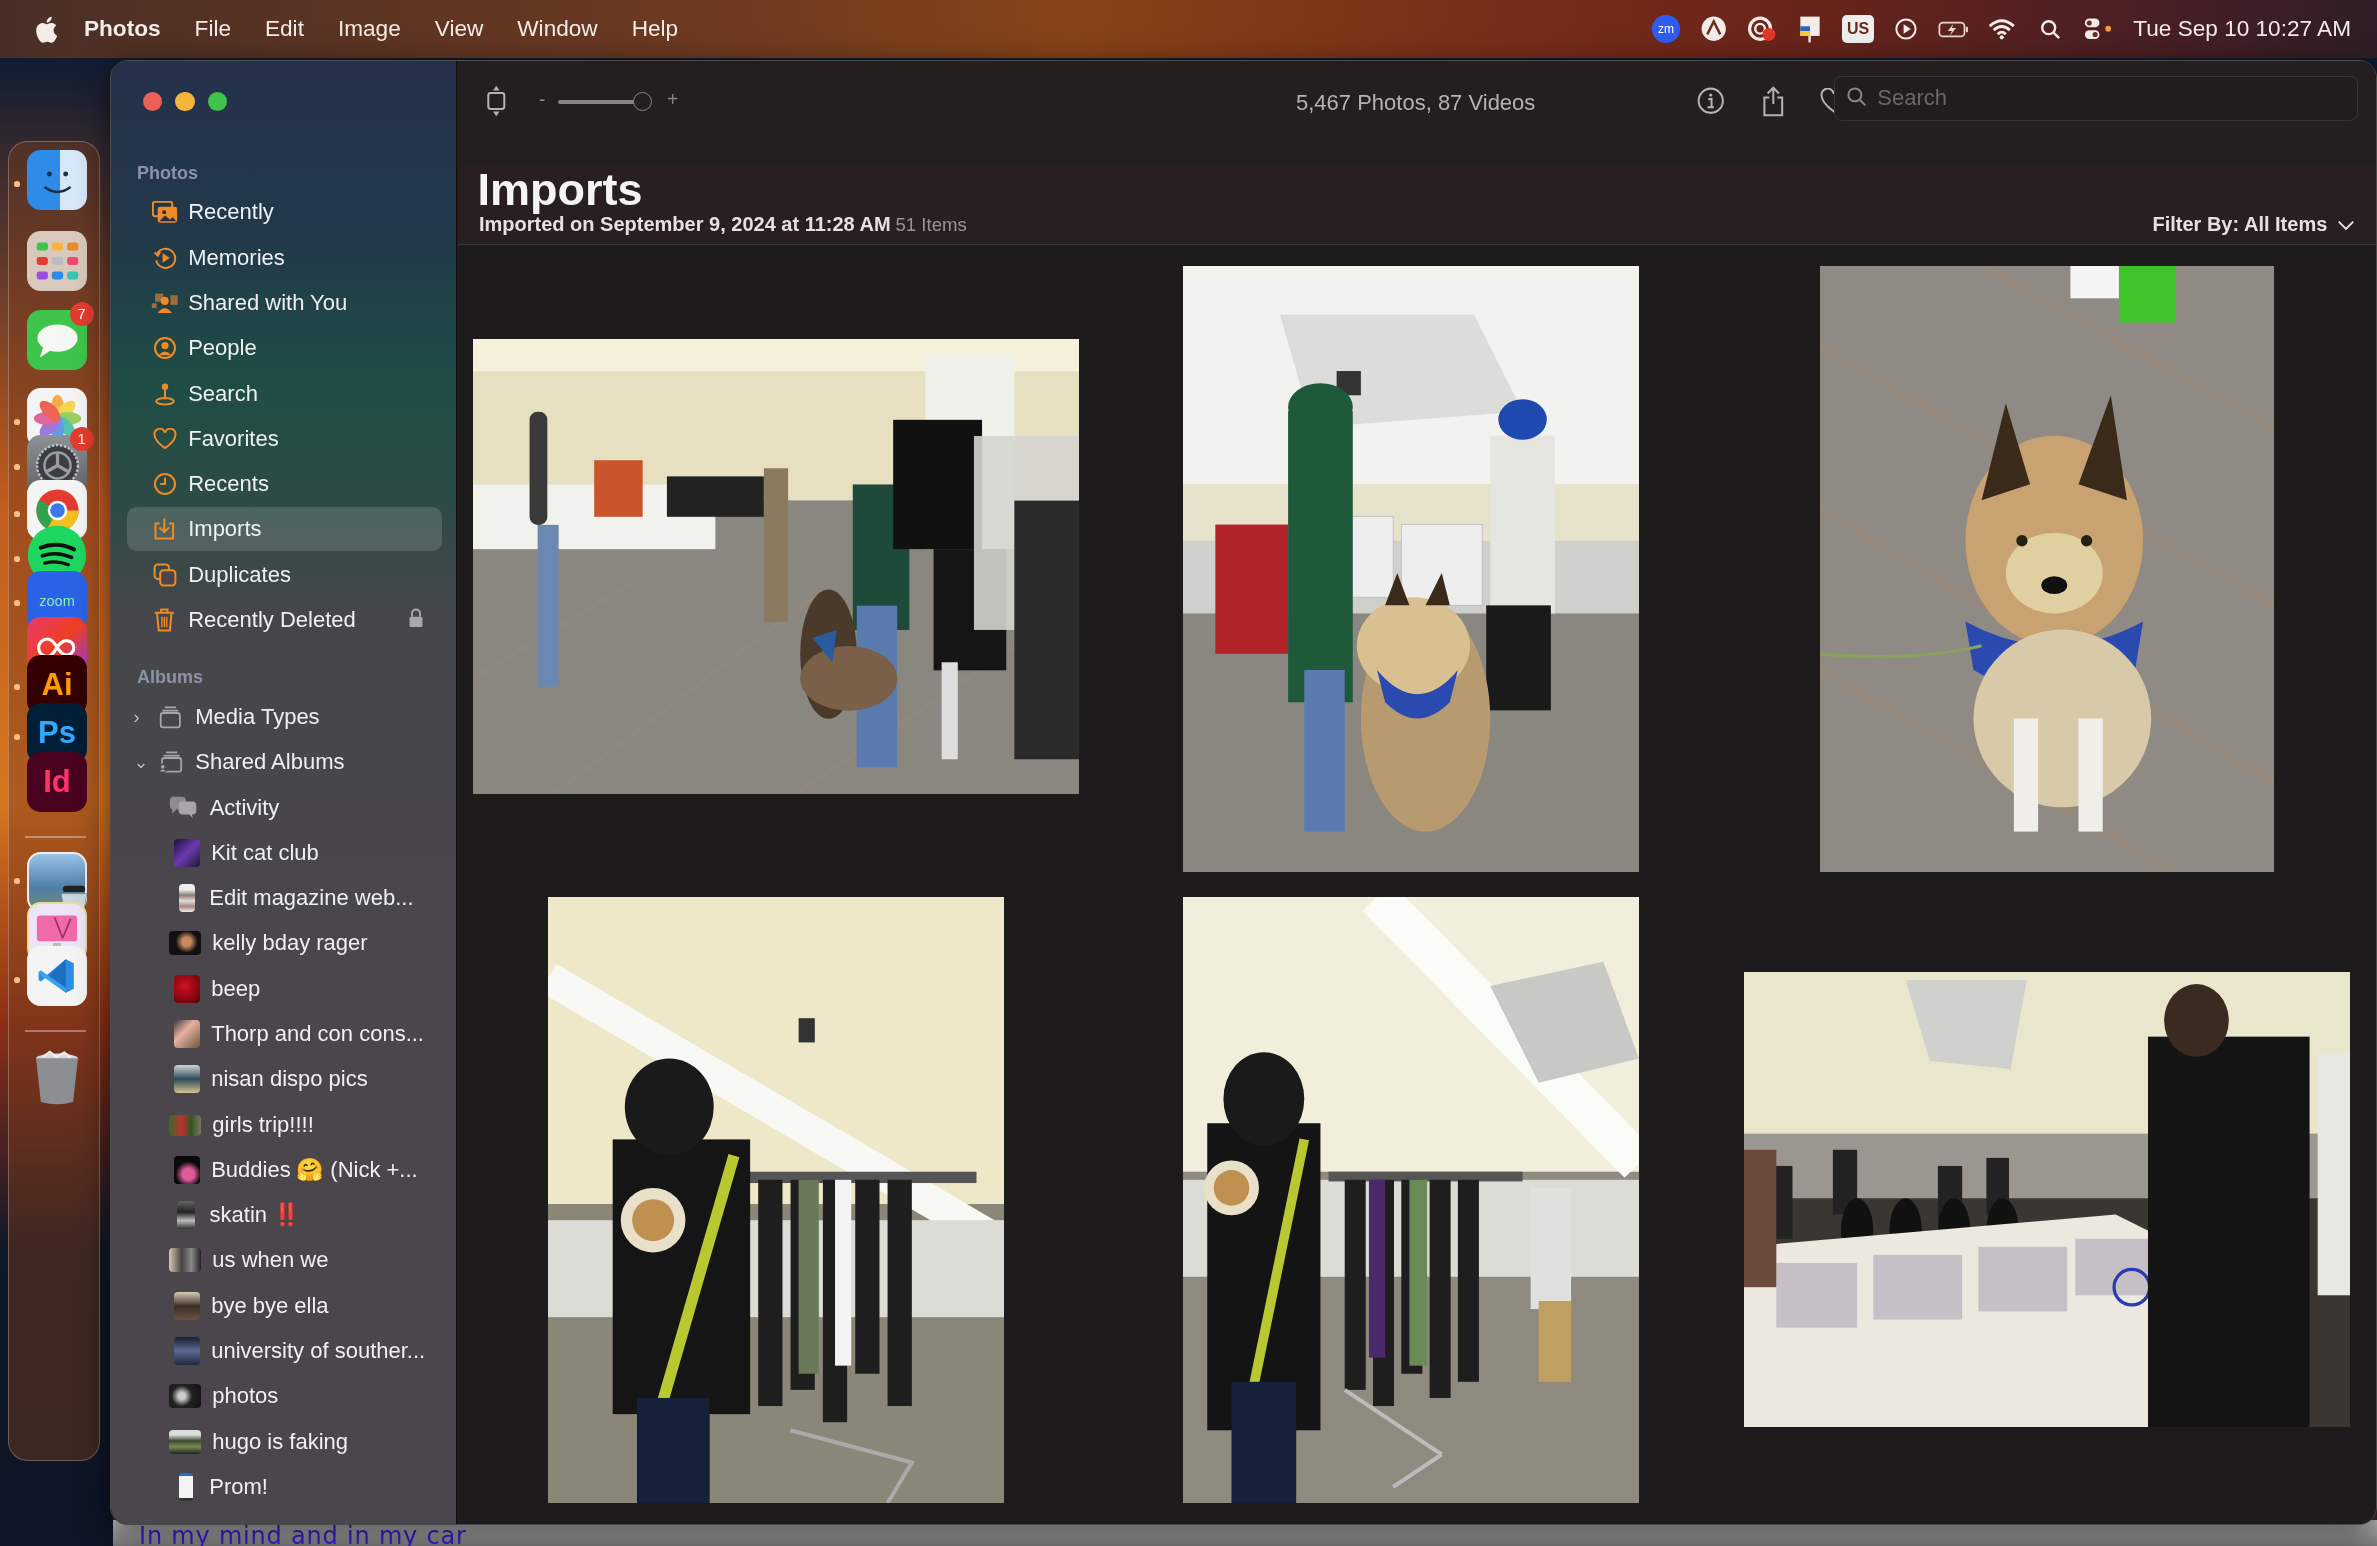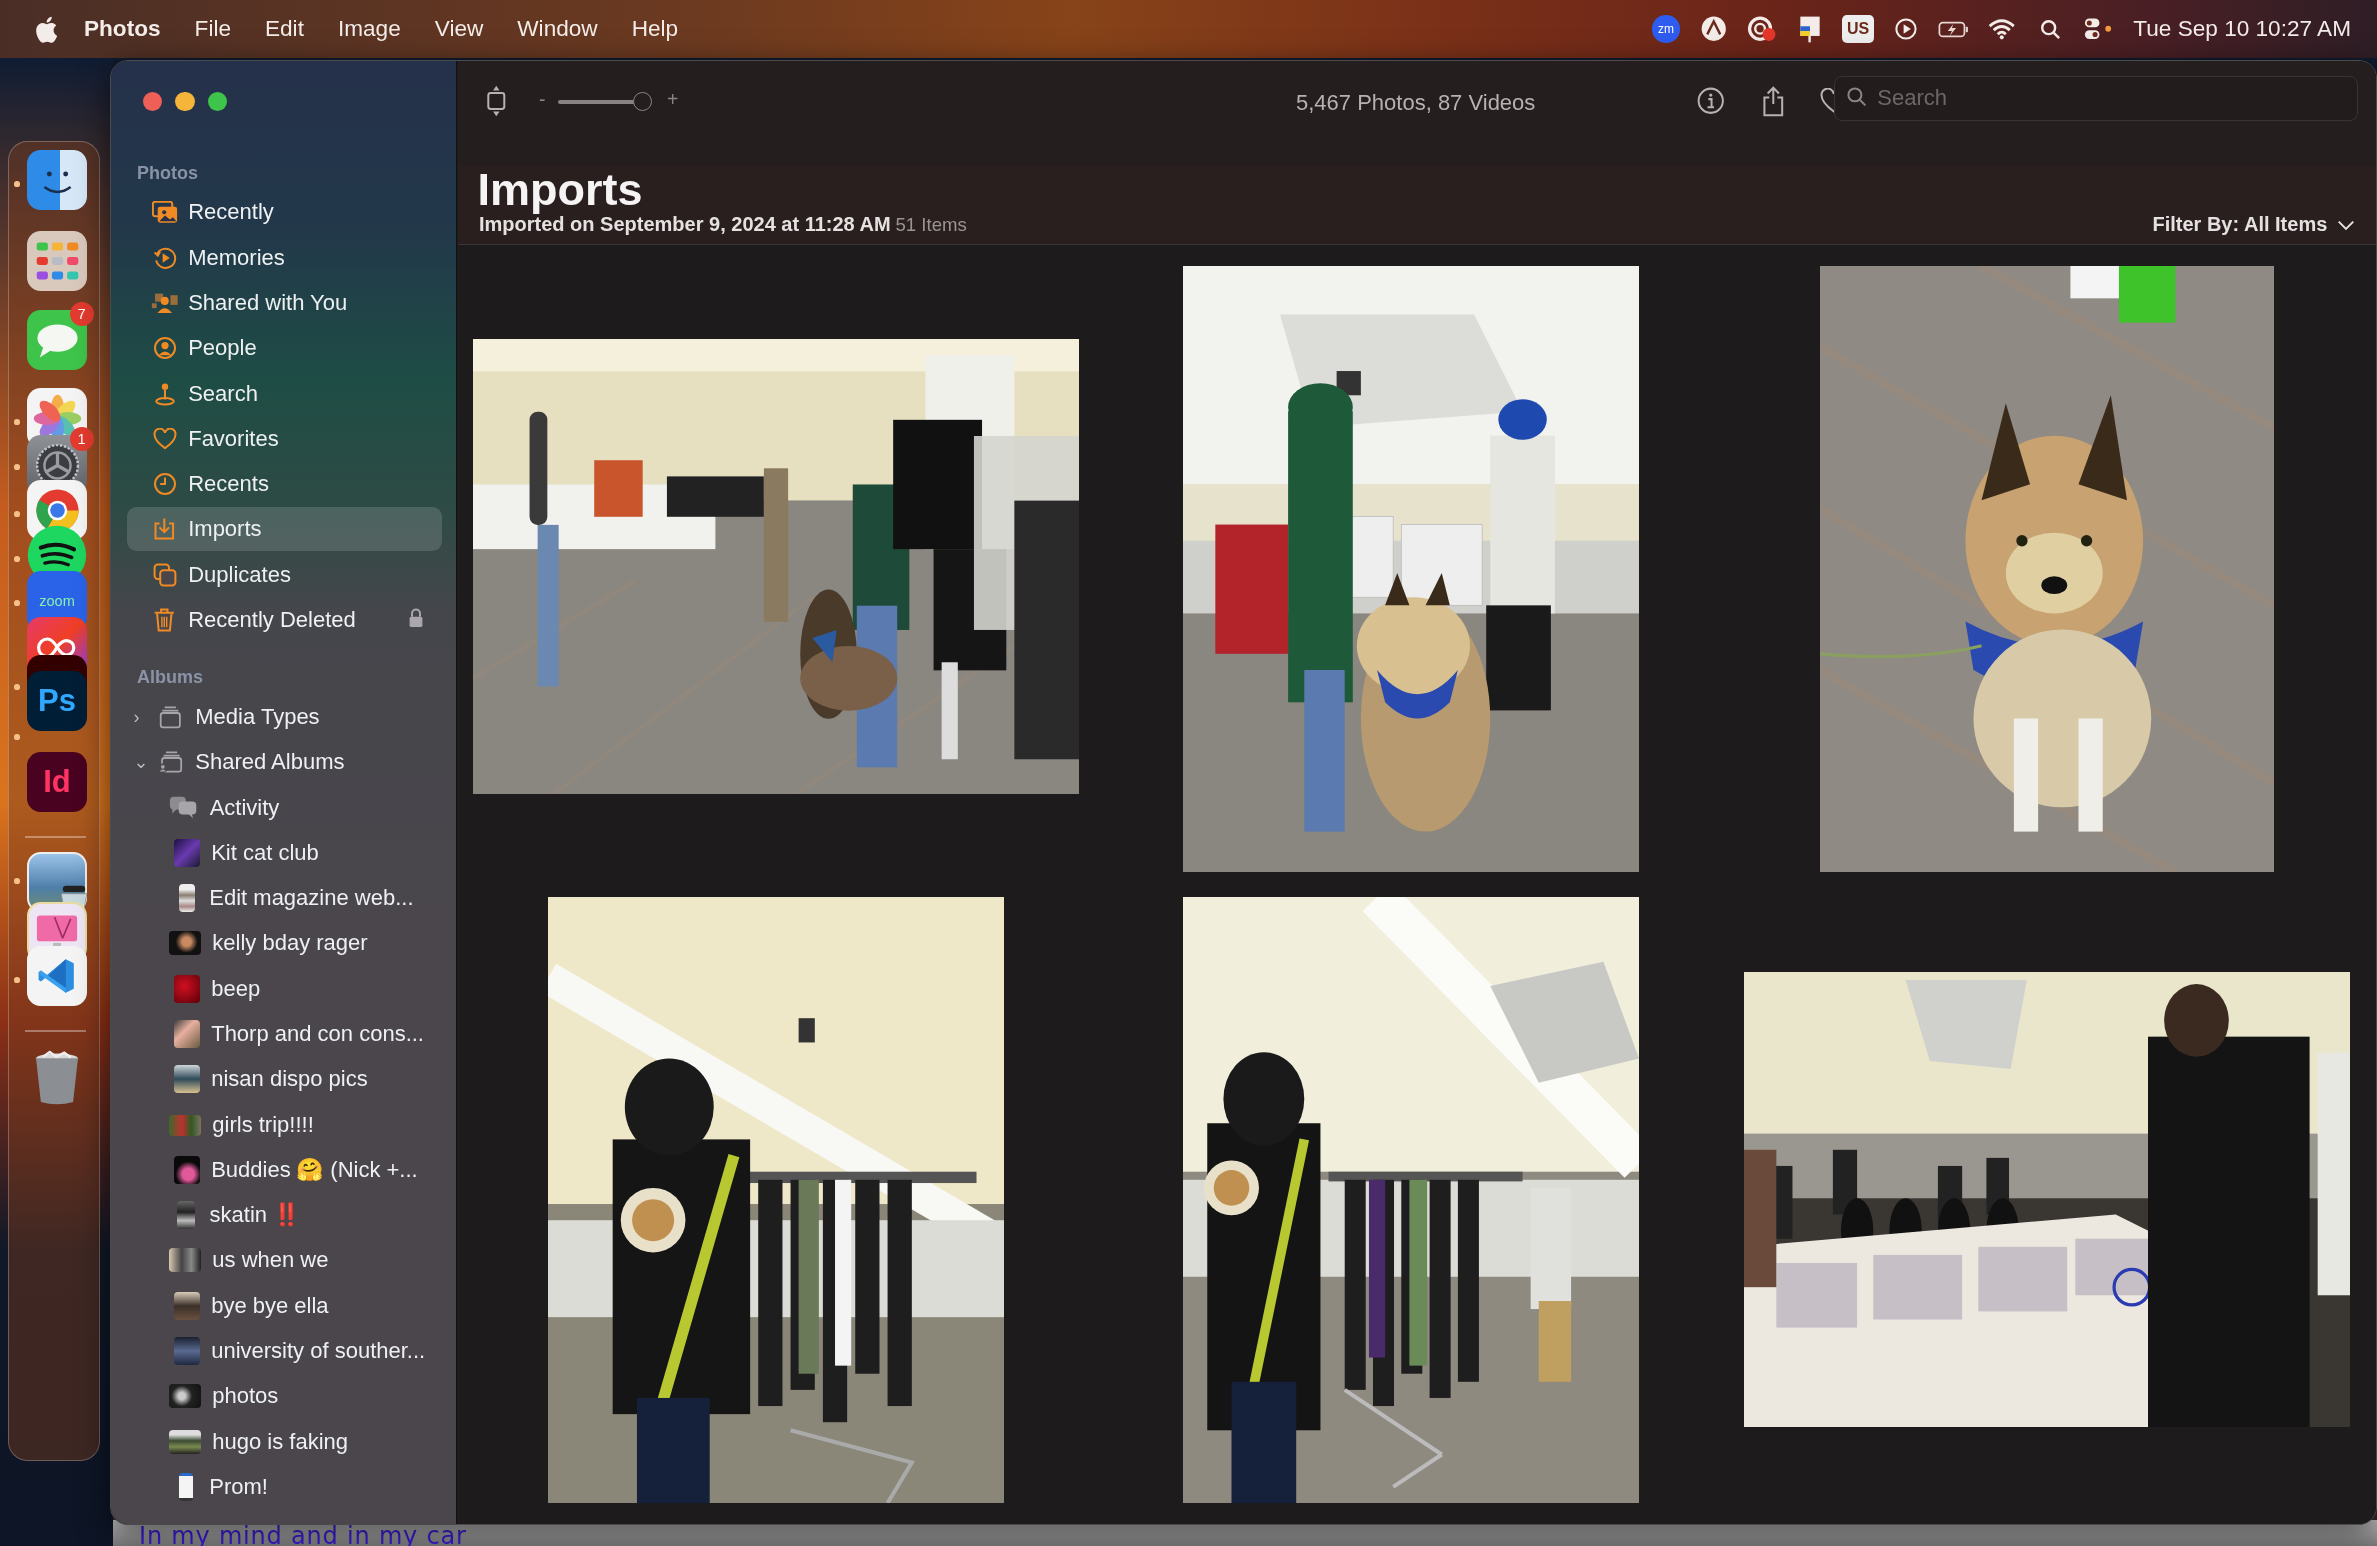--- a/index.html
+++ b/index.html
@@ -265,21 +265,21 @@
   <div class="dock-dot" style="top:458px"></div>
   <div class="dock-app" style="top:429px;background:#2b63e8;color:#86efac;font-size:14.6px;font-weight:normal;">zoom</div>
   <div class="dock-app" style="top:475px;background:linear-gradient(135deg,#e83a6a,#ef3f24,#8a3df0);">
     <svg width="42" height="32" viewBox="0 0 52 40">
         <path d="M14 32 A11 11 0 0 1 14 10 Q20 10 26 20 Q32 30 38 30 A9 9 0 0 0 38 12 Q32 12 26 20 Q20 32 14 32" stroke="#fff" stroke-width="4" fill="none"></path>
       </svg>
   </div>
   <div class="dock-dot" style="top:542px"></div>
   <div class="dock-app" style="top:513px;background:#330000;color:#ff9a00;font-size:31px;">Ai</div>
   <div class="dock-dot" style="top:592px"></div>
-  <div class="dock-app" style="top:529px;background:#001e36;color:#31a8ff;font-size:31px;">Ps</div>
+  <div class="dock-app" style="top:561px;background:#001e36;color:#31a8ff;font-size:31px;">Ps</div>
   <div class="dock-app" style="top:610px;background:#49021f;color:#ff3366;font-size:31px;">Id</div>
   <div class="dock-sep" style="top:694px"></div>
   <div class="dock-dot" style="top:736px"></div>
   <div class="dock-app" style="top:710px;background:linear-gradient(180deg,#9cc3e8,#4e7faa 60%,#6f8a6f);border:2.4px solid #eee;">
     <svg width="32" height="29" viewBox="0 0 40 36" style="position:absolute;right:-4.9px;bottom:-3.2px">
         <rect x="6" y="2" width="28" height="8" rx="4" fill="#222"></rect>
         <path d="M4 12 L36 12 L32 34 L8 34 Z" fill="rgba(220,230,235,0.85)" stroke="#888"></path>
       </svg>
   </div>
   <div class="dock-app" style="top:760px;background:#ede4f4;border:2.4px solid #eadca0;">

